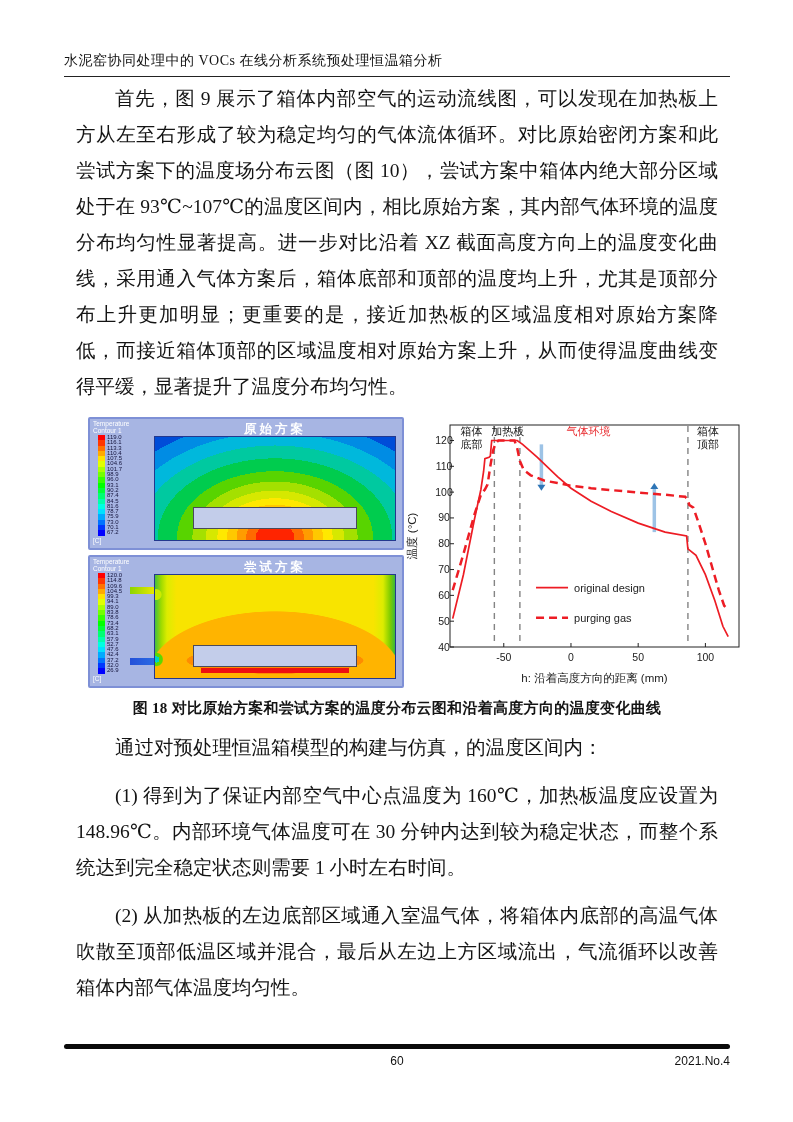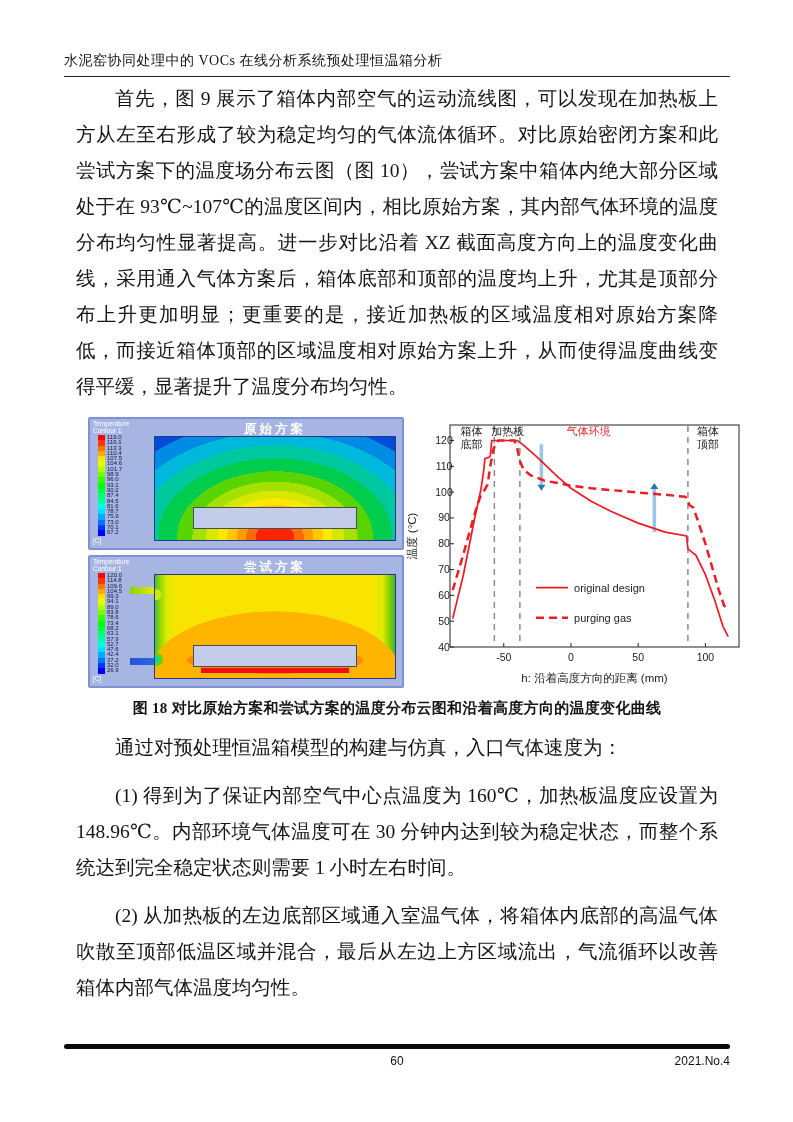--- a/index.html
+++ b/index.html
@@ -313,21 +313,21 @@
             <text class="chart-legend-text" x="170.0279069767442" y="204.62790697674419">purging gas</text>
             <text class="axis-label" x="190.5" y="265">h: 沿着高度方向的距离 (mm)</text>
             <text class="axis-label" transform="translate(12 119) rotate(-90)">温度 (°C)</text>
           </svg>
       </div>
     </div>
 
     <div class="fig-caption">图 18 对比原始方案和尝试方案的温度分布云图和沿着高度方向的温度变化曲线</div>
 
     <div class="bodytext">
-      <p>通过对预处理恒温箱模型的构建与仿真，入口气体速度为：</p>
+      <p>通过对预处理恒温箱模型的构建与仿真，的温度区间内：</p>
       <p>(1) 得到为了保证内部空气中心点温度为 160℃，加热板温度应设置为 148.96℃。内部环境气体温度可在 30 分钟内达到较为稳定状态，而整个系统达到完全稳定状态则需要 1 小时左右时间。</p>
       <p>(2) 从加热板的左边底部区域通入室温气体，将箱体内底部的高温气体吹散至顶部低温区域并混合，最后从左边上方区域流出，气流循环以改善箱体内部气体温度均匀性。</p>
     </div>
 
   </div>
 
   <div class="footer">
     <div class="foot-rule"></div>
     <div class="foot-row">
       <div class="foot-page">60</div>

